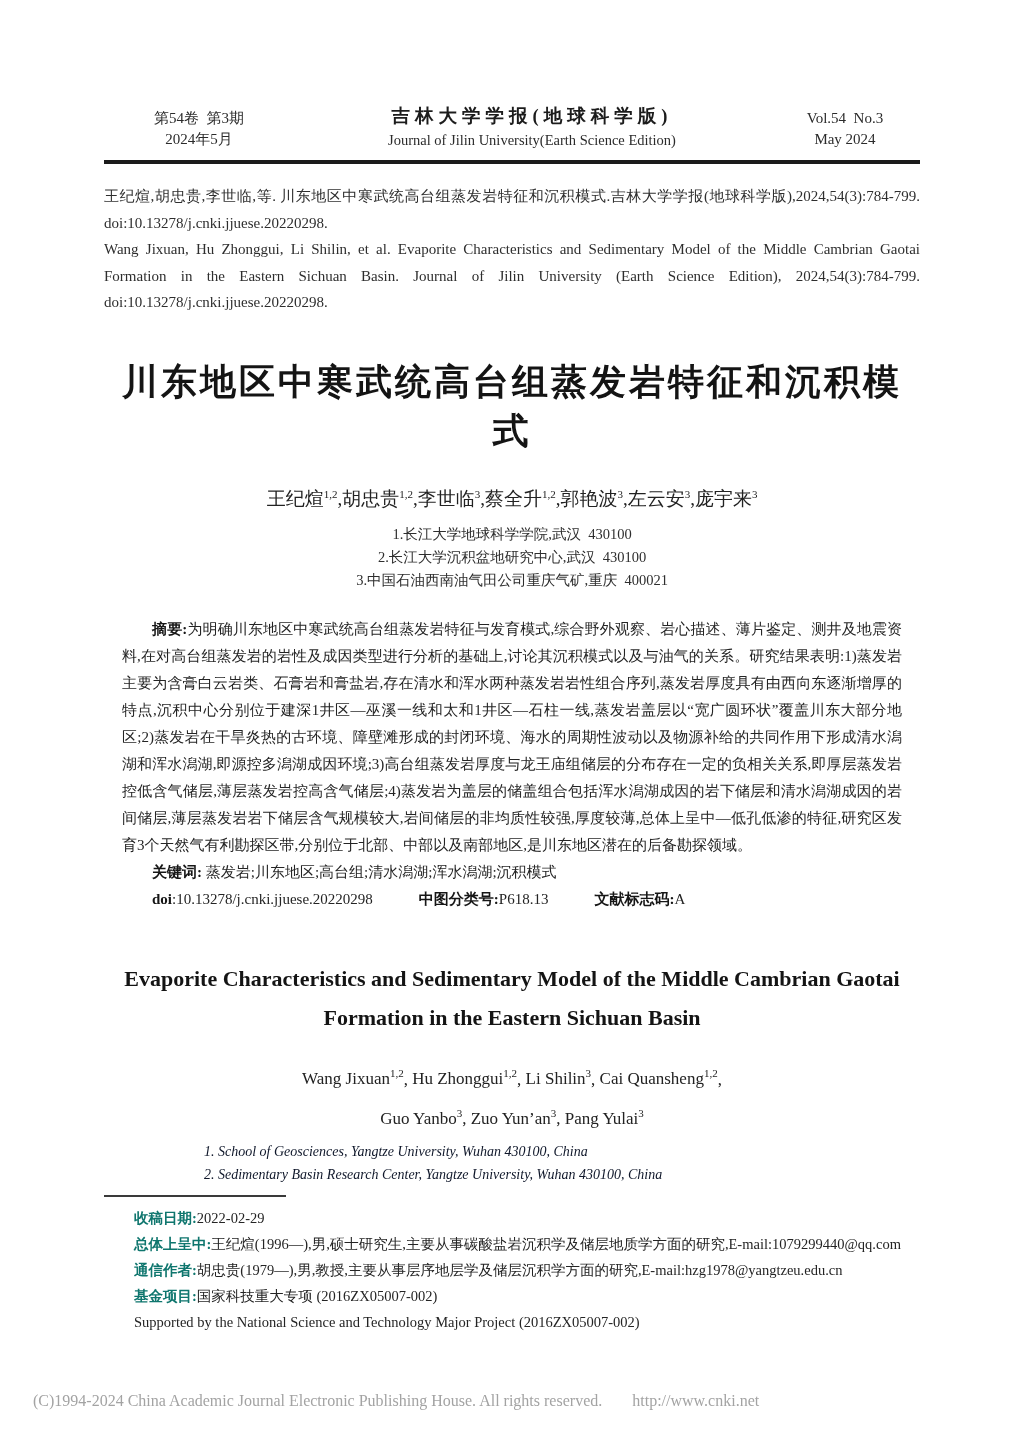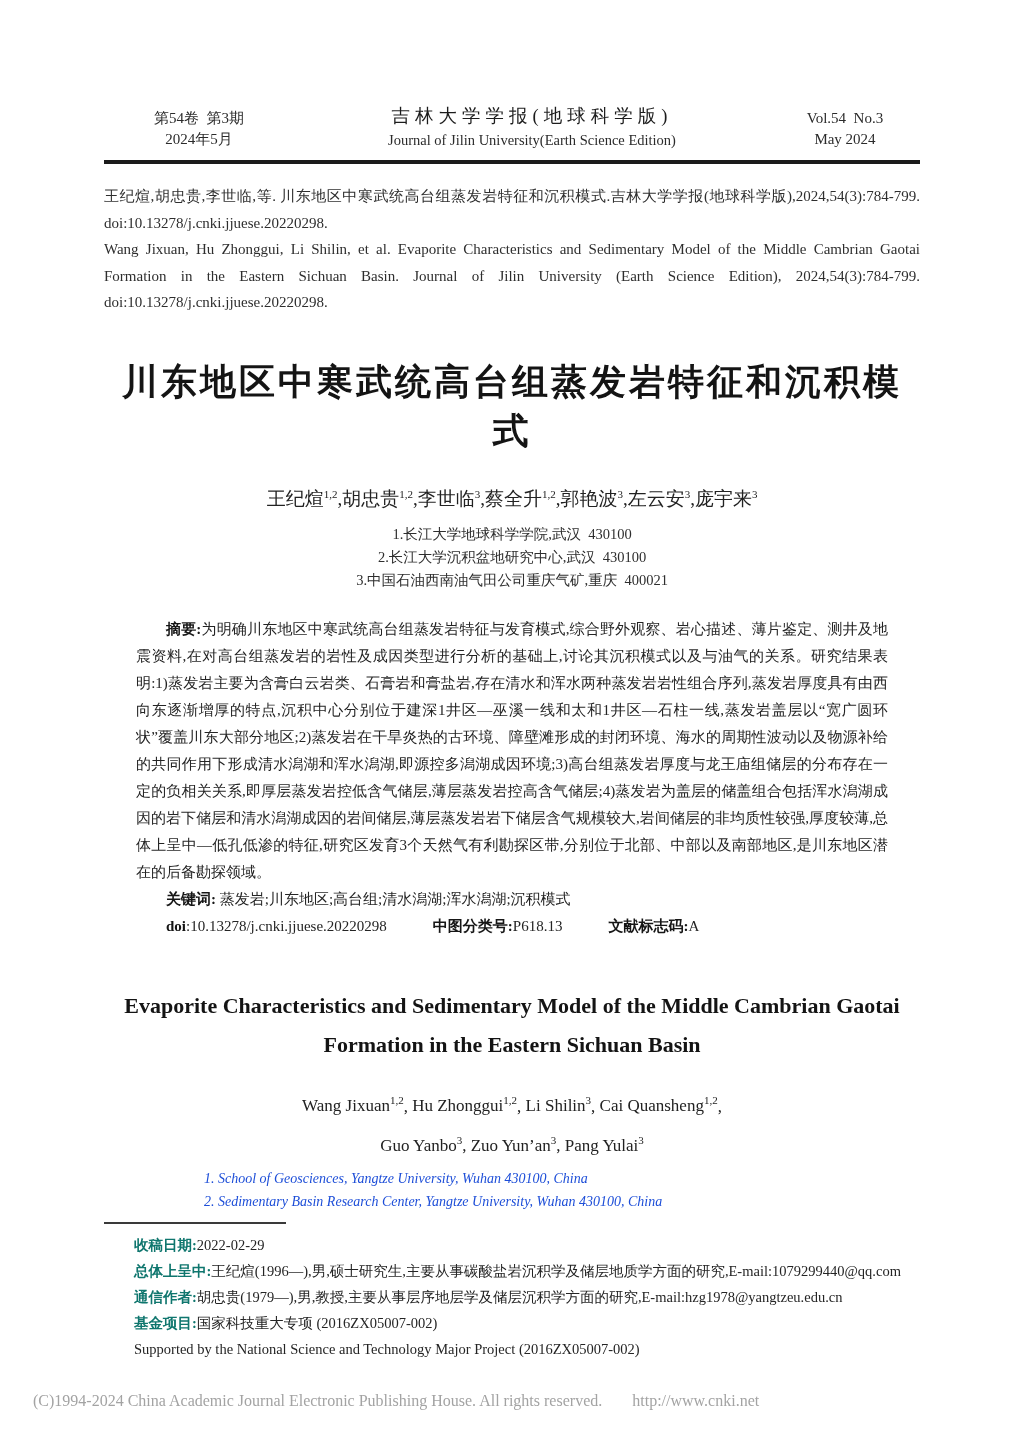--- a/index.html
+++ b/index.html
@@ -11,47 +11,47 @@
     font-family:"Liberation Serif","DejaVu Serif",serif;
     position:relative;
     overflow:hidden;
   }
   .page { position:relative; width:1024px; height:1448px; padding:106px 104px 0; }
 
   
   .journal-header { display:flex; align-items:center; font-size:15px; line-height:21px; color:#2b2b2b; }
   .jh-left  { width:190px; text-align:center; }
   .jh-center{ flex:1; text-align:center; }
-  .jh-cn { font-size:18.5px; font-weight:normal; letter-spacing:5px; color:#1c1c1c; }
+  .jh-cn { font-size:18.5px; font-weight:bold; letter-spacing:5px; color:#1c1c1c; }
   .jh-en { font-size:14.5px; margin-top:3px; }
   .jh-right { width:150px; text-align:center; }
 
   .double-rule { margin-top:9px; height:3px; border-top:2px solid #1b1b1b; border-bottom:2px solid #1b1b1b; }
 
   
   .citation { margin-top:19px; font-size:15px; line-height:26.5px; text-align:justify; color:#2e2e2e; }
 
   
   .title-cn { margin-top:42px; text-align:center; font-size:36px; font-weight:bold; letter-spacing:3px; color:#141414; }
   .authors-cn { margin-top:30px; text-align:center; font-size:19px; color:#222; }
   sup { font-size:11px; }
   .affils-cn { margin-top:11px; text-align:center; font-size:14.5px; line-height:23px; color:#2e2e2e; }
 
   
-  .abstract { margin:24px 32px 0; font-size:15px; line-height:27px; text-align:justify; color:#242424; }
+  .abstract { margin:24px 18px 0; font-size:15px; line-height:27px; text-align:justify; color:#242424; }
   .abs-p, .kw-p, .meta-p { text-indent:2em; }
   .lbl { font-weight:bold; color:#161616; }
   .meta-p { text-align:left; }
   .meta-p .clc { margin-left:46px; }
   .meta-p .doc { margin-left:46px; }
 
   
   .title-en { margin:46px auto 0; max-width:800px; text-align:center; font-size:22px; line-height:39px; font-weight:bold; color:#141414; }
   .authors-en { margin-top:20px; text-align:center; font-size:17px; line-height:34px; color:#222; }
-  .affils-en { margin-top:4px; padding-left:100px; font-style:italic; font-size:14px; line-height:23px; color:#1d4ed8; }
+  .affils-en { margin-top:4px; padding-left:100px; font-style:italic; font-size:14px; line-height:23px; color:#0f172a; }
 
   
   .footnote-rule { margin-top:9px; width:182px; border-top:2px solid #3a3a3a; }
   .footnotes { margin:8px 0 0 30px; width:788px; font-size:14.5px; line-height:26px; color:#242424; }
   .fn b { font-weight:bold; color:#0f766e; }
   .hang { padding-left:73px; text-indent:-73px; word-break:break-all; text-align:justify; }
 
   
   .copyright { position:absolute; left:33px; top:1392px; font-size:16px; color:#a3a3a3; white-space:nowrap; }
   .cnki { margin-left:30px; }

